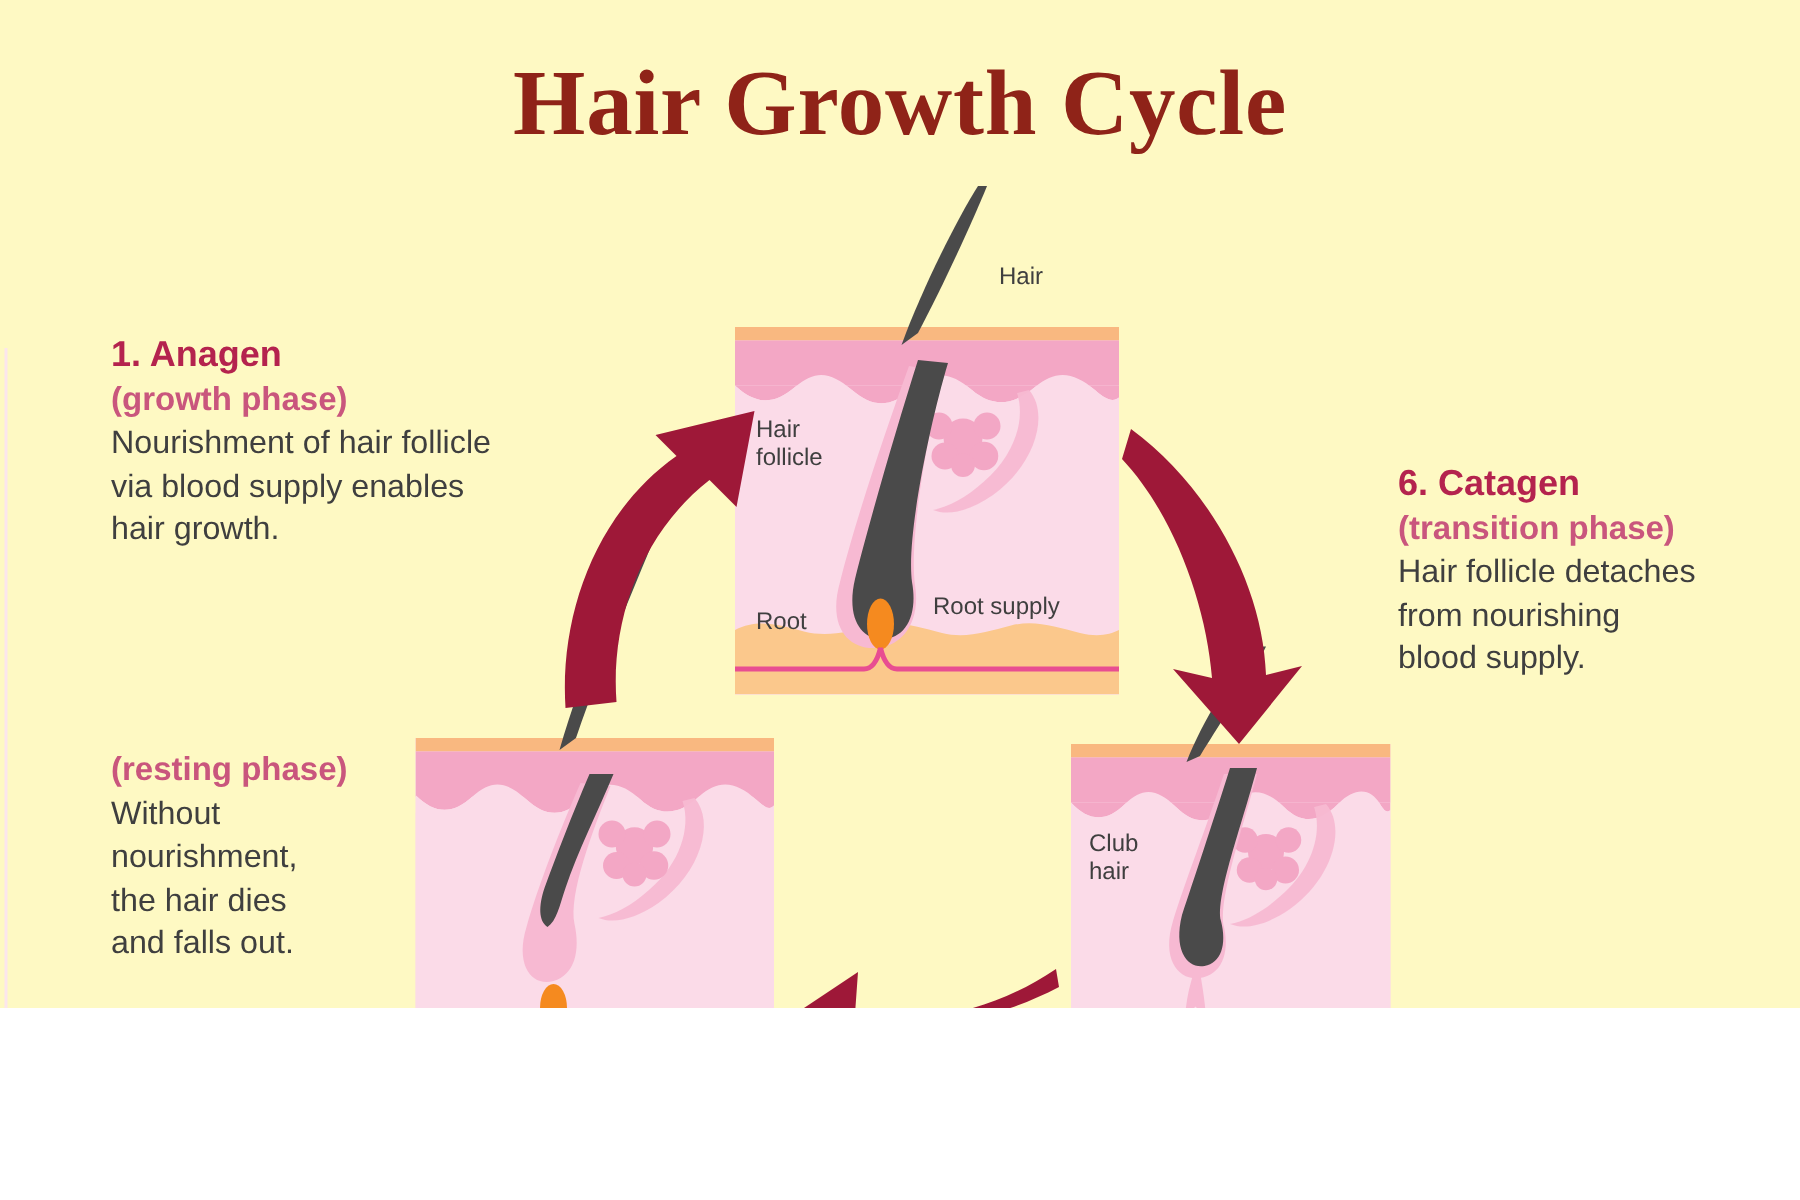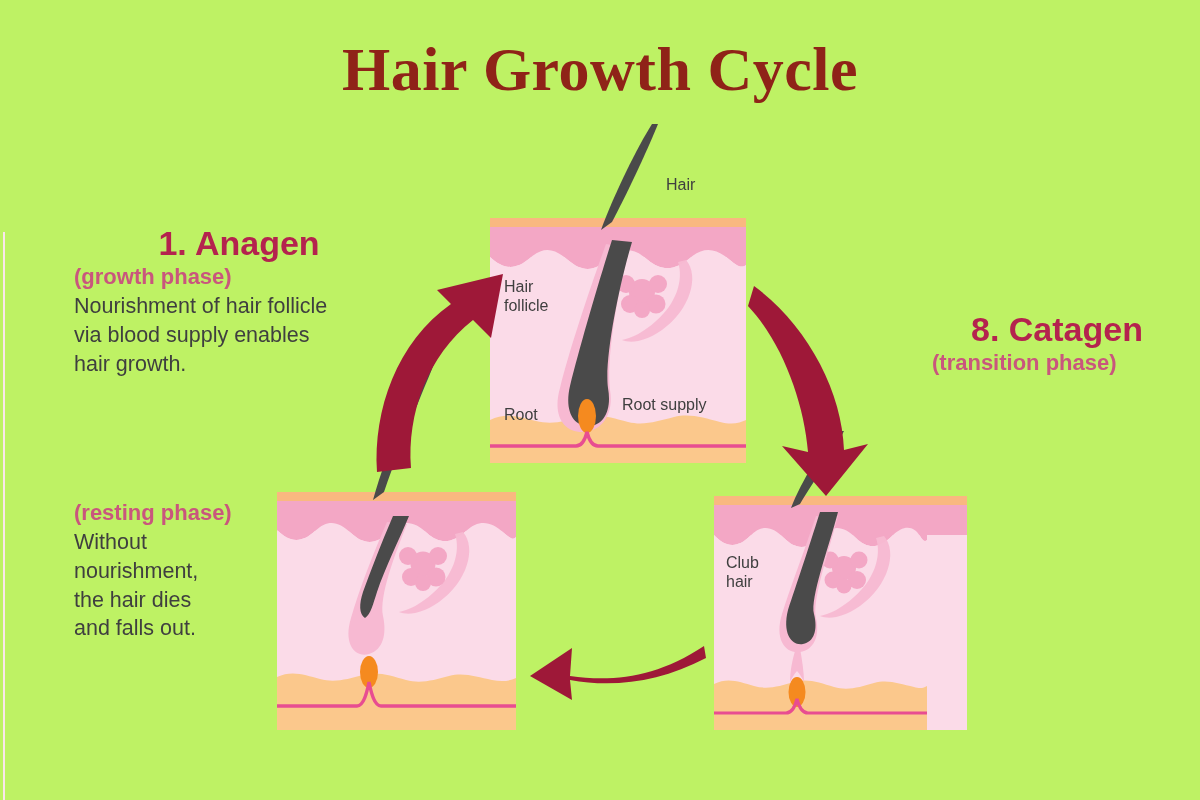--- a/index.html
+++ b/index.html
@@ -3,22 +3,22 @@
 <meta charset="utf-8">
 <style>
   html, body {
     margin: 0;
     padding: 0;
     background: #ffffff;
   }
   #stage {
     position: relative;
     width: 1200px;
-    height: 800px;
-    background: #bef264;
+    height: 672px;
+    background: #fef9c3;
     overflow: hidden;
     font-family: "Liberation Sans", sans-serif;
   }
 
   
   .edge-rule {
     position: absolute;
     left: 3px;
     top: 232px;
     width: 2px;
@@ -37,25 +37,24 @@
     font-weight: bold;
     font-size: 62px;
     letter-spacing: 0.5px;
     color: #8f2318;
   }
 
   
   .block { position: absolute; }
   .block .head {
     font-weight: bold;
-    font-size: 34px;
+    font-size: 24px;
     color: #b4234e;
     line-height: 1.12;
     white-space: nowrap;
-    text-align: center;
   }
   .block .sub {
     font-size: 22px;
     color: #c9567d;
     line-height: 1.2;
     margin-top: 2px;
     white-space: nowrap;
     font-weight: bold;
   }
   .block .body {
@@ -70,21 +69,21 @@
   #blk-catagen { left: 932px; top: 310px; width: 250px; }
   #blk-telogen { left: 74px;  top: 498px; width: 210px; }
 
   
   .panel {
     position: absolute;
     overflow: hidden;
     background: #fbdbe8;
   }
   #panel-anagen  { left: 490px; top: 218px; width: 256px; height: 245px; }
-  #panel-catagen { left: 714px; top: 496px; width: 213px; height: 234px; padding-left: 40px; }
+  #panel-catagen { left: 714px; top: 496px; width: 213px; height: 234px; }
   #panel-telogen { left: 277px; top: 492px; width: 239px; height: 238px; }
 
   .layer { position: absolute; left: 0; width: 100%; }
   .l-top-orange { top: 0; height: 9px; background: #f9b880; }
   .l-epidermis  { top: 9px; height: 30px; background: #f3a7c5; }
   .l-dermis     { top: 50px; bottom: 0; height: auto; background: #fbdbe8; }
 
   .panel svg.art { position: absolute; left: 0; top: 0; }
   .hair-out { position: absolute; pointer-events: none; }
 
@@ -110,22 +109,25 @@
 
   <div class="block" id="blk-anagen">
     <div class="head">1. Anagen</div>
     <div class="sub">(growth phase)</div>
     <div class="body">Nourishment of hair follicle
 via blood supply enables
 hair growth.</div>
   </div>
 
   <div class="block" id="blk-catagen">
-    <div class="head">8. Catagen</div>
+    <div class="head">6. Catagen</div>
     <div class="sub">(transition phase)</div>
+    <div class="body">Hair follicle detaches
+from nourishing
+blood supply.</div>
   </div>
 
   <div class="block" id="blk-telogen">
     <div class="sub">(resting phase)</div>
     <div class="body">Without
 nourishment,
 the hair dies
 and falls out.</div>
   </div>
 

